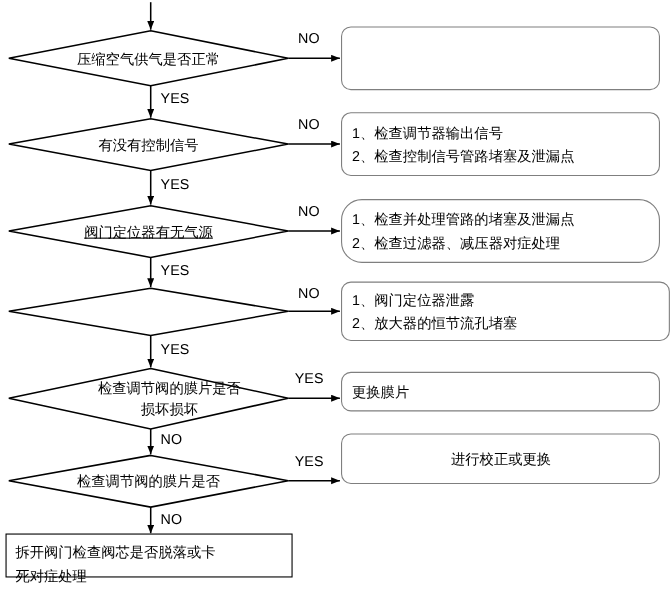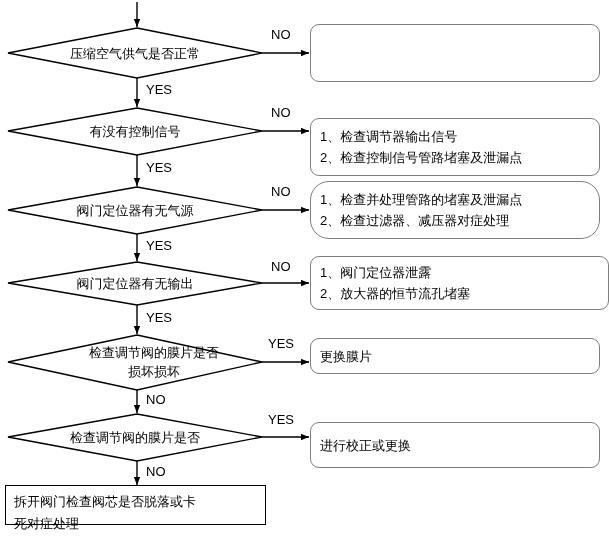--- a/index.html
+++ b/index.html
@@ -109,23 +109,22 @@
 
     <polygon points="137,414 262,437 137,461 8,437" fill="none" stroke="#000000" stroke-width="1.4"></polygon>
     <line x1="262" y1="437" x2="309" y2="437" stroke="#000000" stroke-width="1.4" marker-end="url(#arrow)"></line>
     <line x1="137" y1="461" x2="137" y2="485" stroke="#000000" stroke-width="1.4" marker-end="url(#arrow)"></line>
   </svg>
 
   <div class="diamond-text" style="left:8px; top:122px; width:254px;">有没有控制信号</div>
 
   <div class="diamond-text" style="left:8px; top:44px; width:254px;">压缩空气供气是否正常</div>
 
-  <div class="diamond-text" style="left:8px; top:201px; width:254px;">阀门定位器有无气源</div>
+  <div class="diamond-text" style="left:8px; top:201px; width:254px;text-decoration:underline;">阀门定位器有无气源</div>
 
-  <div class="diamond-text" style="left:8px; top:274px; width:254px;">阀门定位器有无输出</div>
 
   <div class="diamond-text two-line" style="left:44px; top:343px; width:220px;">检查调节阀的膜片是否
 损坏损坏</div>
 
   <div class="diamond-text" style="left:8px; top:428px; width:254px;">检查调节阀的膜片是否</div>
 
   <div class="edge-label" style="left:271px; top:27px;">NO</div>
   <div class="edge-label" style="left:146px; top:82px;">YES</div>
 
   <div class="edge-label" style="left:271px; top:105px;">NO</div>
@@ -139,40 +138,40 @@
 
   <div class="edge-label" style="left:268px; top:336px;">YES</div>
   <div class="edge-label" style="left:146px; top:392px;">NO</div>
 
   <div class="edge-label" style="left:268px; top:412px;">YES</div>
   <div class="edge-label" style="left:146px; top:464px;">NO</div>
 
   <div class="action-box" style="left:310px; top:24px; width:290px; height:58px;">
   </div>
 
-  <div class="action-box" style="left:310px; top:102px; width:290px; height:58px;margin-top:16px;">
+  <div class="action-box" style="left:310px; top:102px; width:290px; height:58px;">
     <div class="line">1、检查调节器输出信号</div>
     <div class="line">2、检查控制信号管路堵塞及泄漏点</div>
   </div>
 
   <div class="action-box" style="left:310px; top:181px; width:290px; height:58px;border-radius:19px;">
     <div class="line">1、检查并处理管路的堵塞及泄漏点</div>
     <div class="line">2、检查过滤器、减压器对症处理</div>
   </div>
 
   <div class="action-box" style="left:310px; top:256px; width:299px; height:54px;">
     <div class="line">1、阀门定位器泄露</div>
     <div class="line">2、放大器的恒节流孔堵塞</div>
   </div>
 
   <div class="action-box" style="left:310px; top:338px; width:290px; height:36px;">
     <div class="line">更换膜片</div>
   </div>
 
-  <div class="action-box" style="left:310px; top:422px; width:290px; height:46px;">
+  <div class="action-box" style="left:310px; top:394px; width:290px; height:46px;align-items:center;">
     <div class="line">进行校正或更换</div>
   </div>
 
   <div class="terminal-box" style="left:5px; top:485px; width:261px; height:40px;">
     <div class="line">拆开阀门检查阀芯是否脱落或卡</div>
     <div class="line">死对症处理</div>
   </div>
 
 </div>
 

